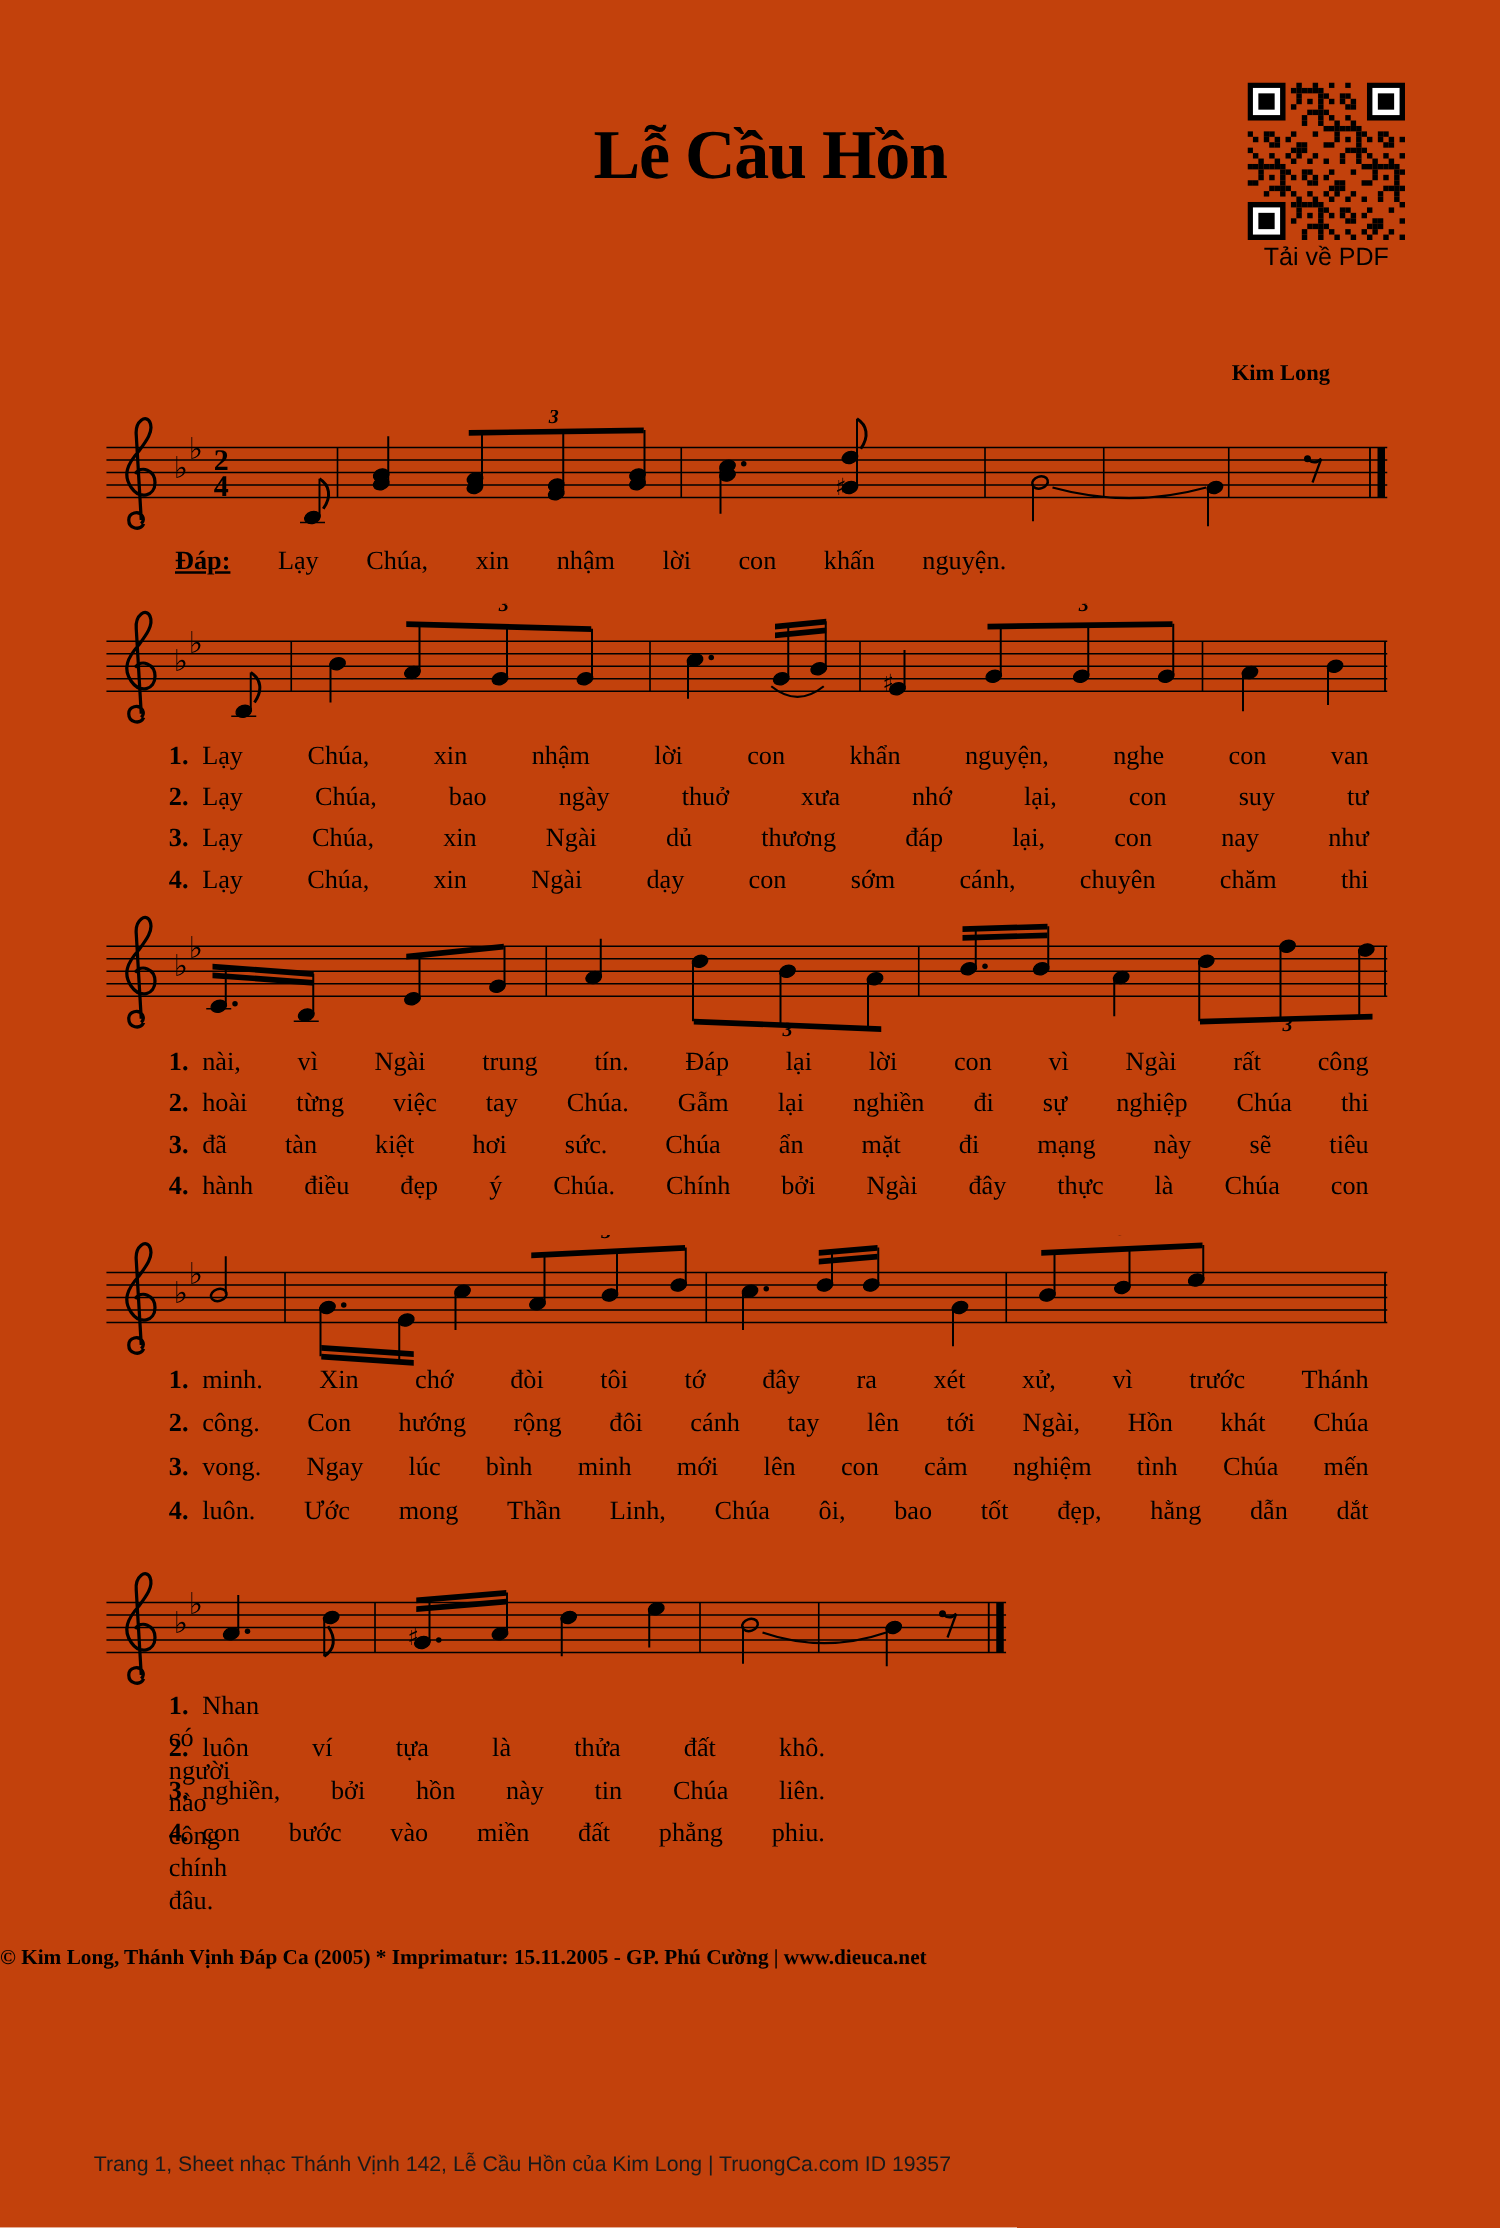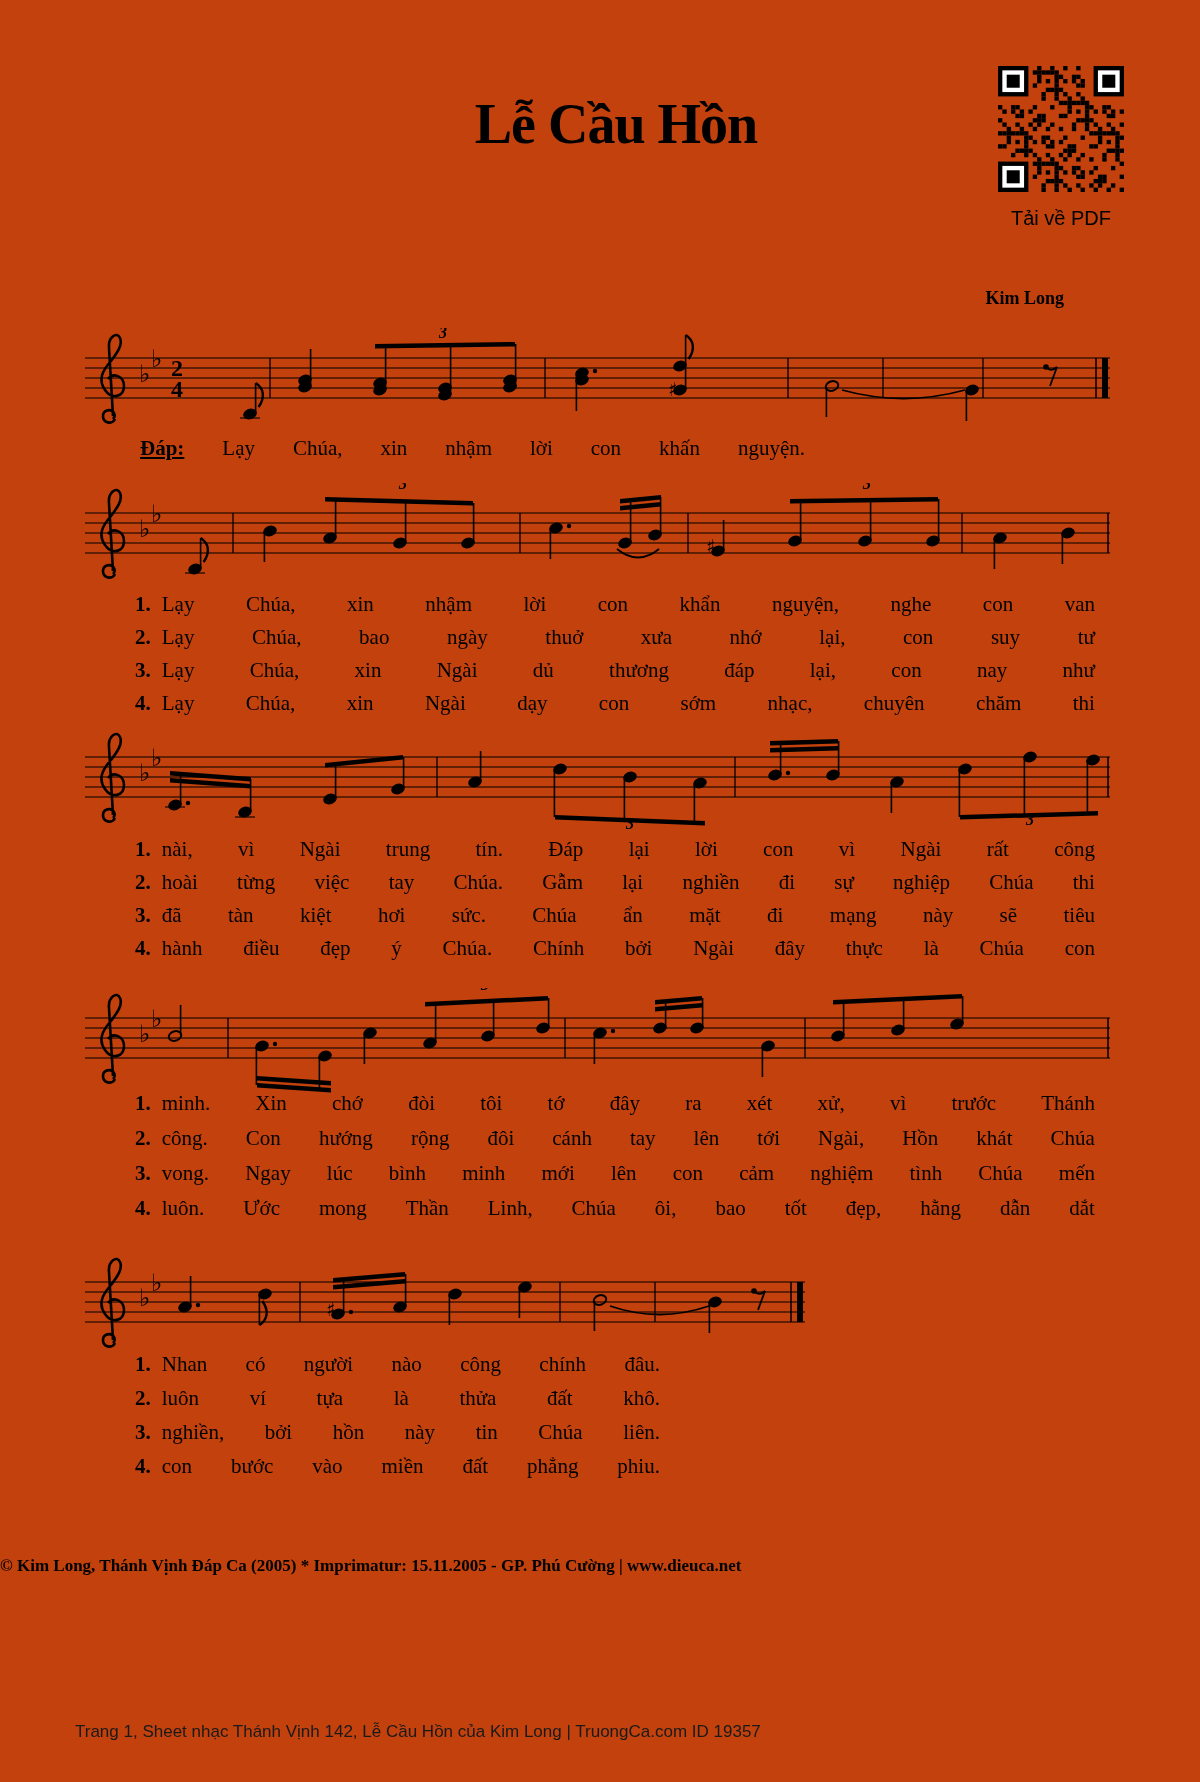--- a/index.html
+++ b/index.html
@@ -7,21 +7,21 @@
          font-family:"Liberation Serif","DejaVu Serif",serif;color:#000;padding-left:32px;}
   .page-title{position:absolute;left:0;top:92px;width:100%;text-align:center;
 entity              font-family:"Liberation Sans","DejaVu Sans",sans-serif;font-weight:bold;
               font-size:56px;letter-spacing:-1px;margin:0;}
   .page-subtitle{position:absolute;left:0;top:196px;width:100%;text-align:center;
                  font-weight:bold;font-size:23px;}
   .composer{position:absolute;top:288px;right:168px;font-weight:bold;font-size:18px;}
   .qr-box{position:absolute;left:998px;top:66px;width:126px;cursor:pointer;}
   .qr-box svg{display:block;}
   .qr-label{font-family:"Liberation Sans","DejaVu Sans",sans-serif;font-size:20px;
-            text-align:center;margin-top:15px;white-space:nowrap;}
+            text-align:center;margin-top:3px;white-space:nowrap;}
   .staff-svg{position:absolute;pointer-events:none;}
   .lyric-row{position:absolute;display:flex;justify-content:space-between;
              align-items:baseline;font-size:21px;line-height:26px;white-space:nowrap;}
   .lyric-row .vnum{font-weight:bold;margin-right:11px;}
   .lyric-row .dap{font-weight:bold;text-decoration:underline;}
   .first-cell{display:inline-block;}
   .copyright{position:absolute;left:0;top:1556px;width:100%;text-align:left;
              font-weight:bold;font-size:17px;}
   .page-footer{position:absolute;left:75px;top:1722px;
                font-family:"Liberation Sans","DejaVu Sans",sans-serif;
@@ -585,21 +585,21 @@
         <span>như</span>
       </div>
       <div class="lyric-row" style="top: 690px; left: 135px; width: 960px;">
         <span class="first-cell"><span class="vnum">4.</span><span>Lạy</span></span>
         <span>Chúa,</span>
         <span>xin</span>
         <span>Ngài</span>
         <span>dạy</span>
         <span>con</span>
         <span>sớm</span>
-        <span>nhạc,</span>
+        <span>cánh,</span>
         <span>chuyên</span>
         <span>chăm</span>
         <span>thi</span>
       </div>
       <div class="lyric-row" style="top: 836px; left: 135px; width: 960px;">
         <span class="first-cell"><span class="vnum">1.</span><span>nài,</span></span>
         <span>vì</span>
         <span>Ngài</span>
         <span>trung</span>
         <span>tín.</span>
@@ -710,21 +710,21 @@
         <span>Linh,</span>
         <span>Chúa</span>
         <span>ôi,</span>
         <span>bao</span>
         <span>tốt</span>
         <span>đẹp,</span>
         <span>hằng</span>
         <span>dẫn</span>
         <span>dắt</span>
       </div>
-      <div class="lyric-row" style="top: 1351px; left: 135px; width: 525px;">
+      <div class="lyric-row" style="top: 1351px; left: 135px; width: 525px; flex-direction: column;">
         <span class="first-cell"><span class="vnum">1.</span><span>Nhan</span></span>
         <span>có</span>
         <span>người</span>
         <span>nào</span>
         <span>công</span>
         <span>chính</span>
         <span>đâu.</span>
       </div>
       <div class="lyric-row" style="top: 1385px; left: 135px; width: 525px;">
         <span class="first-cell"><span class="vnum">2.</span><span>luôn</span></span>

